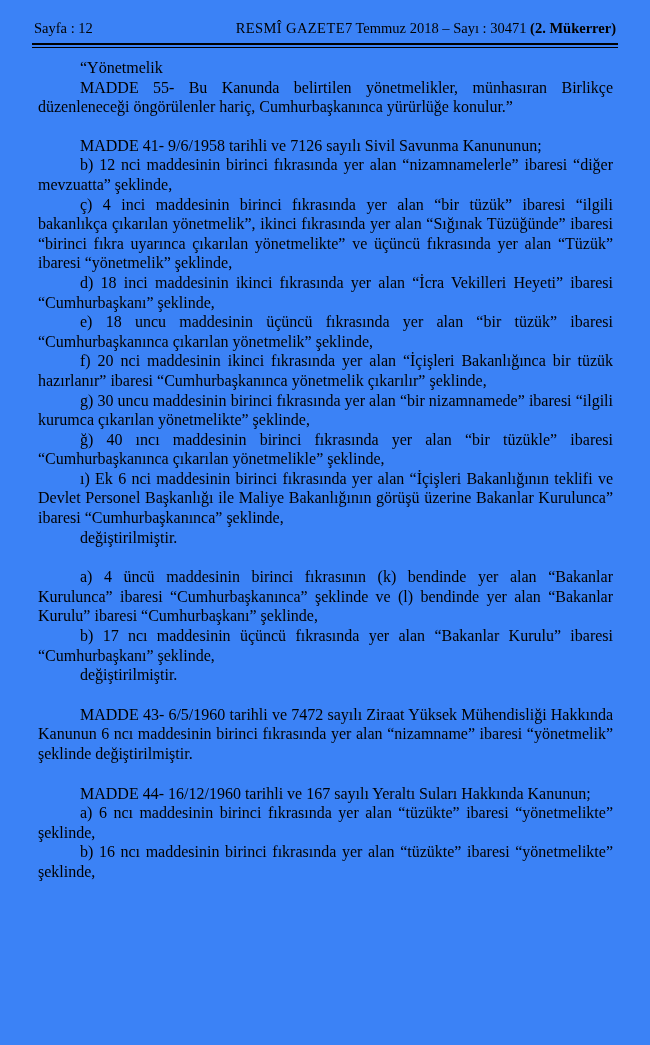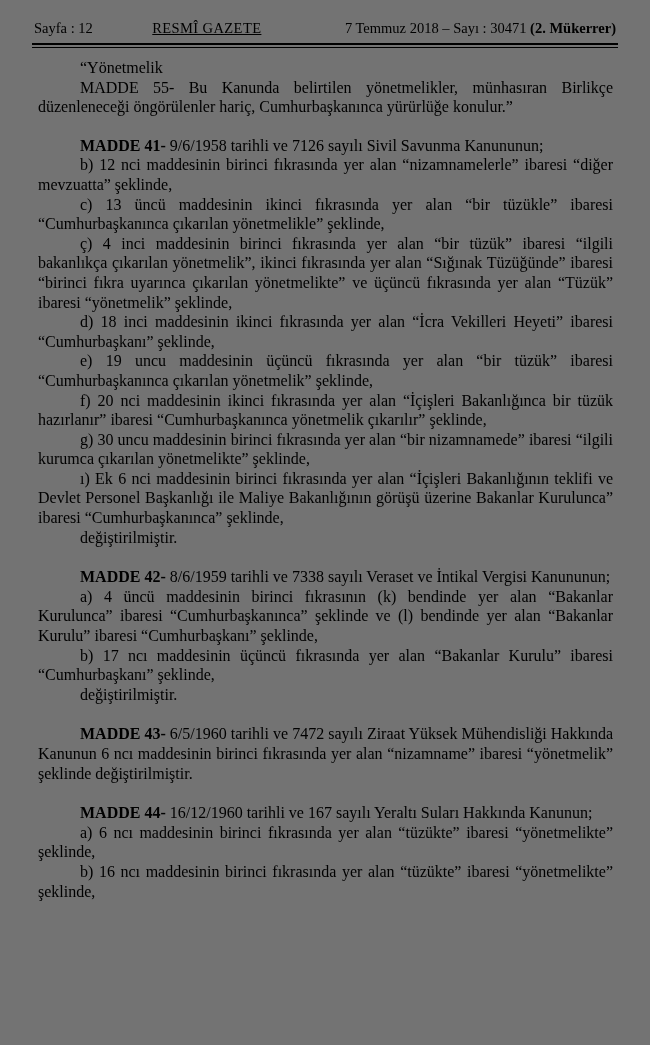--- a/index.html
+++ b/index.html
@@ -8,21 +8,21 @@
     background: #ffffff;
   }
   body {
     font-family: "Liberation Serif", "DejaVu Serif", serif;
     color: #000000;
   }
   .page {
     position: relative;
     width: 650px;
     height: 1045px;
-    background: #737373;
+    background: #3b82f6;
     overflow: hidden;
     box-sizing: border-box;
   }
 
   
   .header {
     position: absolute;
     left: 34px;
     top: 20px;
     width: 582px;
@@ -30,29 +30,27 @@
     display: flex;
     align-items: baseline;
     font-size: 14.5px;
     white-space: nowrap;
   }
   .header-left {
     flex: 0 0 auto;
   }
   .header-center {
     flex: 1 1 auto;
-    text-align: center;
+    text-align: right;
     letter-spacing: 0.4px;
     padding-left: 24px;
-    text-decoration: underline;
   }
   .header-right {
     flex: 0 0 auto;
     text-align: right;
-    margin-left: 48px;
   }
   .header-right .mukerrer {
     font-weight: bold;
   }
 
   
   .rule {
     position: absolute;
     left: 32px;
     top: 43px;
@@ -88,21 +86,21 @@
   p.para {
     margin: 0;
     text-indent: 42px;
     text-align: justify;
   }
   
   p.para { text-align-last: left; }
   .spacer-md { height: 19px; }
   .spacer-lg { height: 20px; }
 
-  b, .bold { font-weight: bold; }
+  b, .bold { font-weight: normal; }
 </style>
 </head>
 <body>
 
 <div class="page">
 
   <div class="header">
     <span class="header-left">Sayfa : 12</span>
     <span class="header-center">RESMÎ GAZETE</span>
     <span class="header-right"><span>7 Temmuz 2018 – Sayı : 30471</span>&nbsp;<span class="mukerrer">(2. Mükerrer)</span></span>
@@ -115,32 +113,31 @@
 
   <div class="body-text">
 
     <p class="para">“Yönetmelik</p>
     <p class="para">MADDE 55- Bu Kanunda belirtilen yönetmelikler, münhasıran Birlikçe düzenleneceği öngörülenler hariç, Cumhurbaşkanınca yürürlüğe konulur.”</p>
 
     <div class="spacer-md"></div>
 
     <p class="para"><b>MADDE 41-</b><span> 9/6/1958 tarihli ve 7126 sayılı Sivil Savunma Kanununun;</span></p>
     <p class="para">b) 12 nci maddesinin birinci fıkrasında yer alan “nizamnamelerle” ibaresi “diğer mevzuatta” şeklinde,</p>
-    <p class="para">c) 13 üncü maddesinin ikinci fıkrasında yer alan “bir tüzükle” ibaresi “Cumhurbaşkanınca çıkarılan yönetmelikle” şeklinde,</p>
     <p class="para">ç) 4 inci maddesinin birinci fıkrasında yer alan “bir tüzük” ibaresi “ilgili bakanlıkça çıkarılan yönetmelik”, ikinci fıkrasında yer alan “Sığınak Tüzüğünde” ibaresi “birinci fıkra uyarınca çıkarılan yönetmelikte” ve üçüncü fıkrasında yer alan “Tüzük” ibaresi “yönetmelik” şeklinde,</p>
     <p class="para">d) 18 inci maddesinin ikinci fıkrasında yer alan “İcra Vekilleri Heyeti” ibaresi “Cumhurbaşkanı” şeklinde,</p>
-    <p class="para">e) 19 uncu maddesinin üçüncü fıkrasında yer alan “bir tüzük” ibaresi “Cumhurbaşkanınca çıkarılan yönetmelik” şeklinde,</p>
+    <p class="para">e) 18 uncu maddesinin üçüncü fıkrasında yer alan “bir tüzük” ibaresi “Cumhurbaşkanınca çıkarılan yönetmelik” şeklinde,</p>
     <p class="para">f) 20 nci maddesinin ikinci fıkrasında yer alan “İçişleri Bakanlığınca bir tüzük hazırlanır” ibaresi “Cumhurbaşkanınca yönetmelik çıkarılır” şeklinde,</p>
     <p class="para">g) 30 uncu maddesinin birinci fıkrasında yer alan “bir nizamnamede” ibaresi “ilgili kurumca çıkarılan yönetmelikte” şeklinde,</p>
+    <p class="para">ğ) 40 ıncı maddesinin birinci fıkrasında yer alan “bir tüzükle” ibaresi “Cumhurbaşkanınca çıkarılan yönetmelikle” şeklinde,</p>
     <p class="para">ı) Ek 6 nci maddesinin birinci fıkrasında yer alan “İçişleri Bakanlığının teklifi ve Devlet Personel Başkanlığı ile Maliye Bakanlığının görüşü üzerine Bakanlar Kurulunca” ibaresi “Cumhurbaşkanınca” şeklinde,</p>
     <p class="para">değiştirilmiştir.</p>
 
     <div class="spacer-lg"></div>
 
-    <p class="para"><b>MADDE 42-</b><span> 8/6/1959 tarihli ve 7338 sayılı Veraset ve İntikal Vergisi Kanununun;</span></p>
     <p class="para">a) 4 üncü maddesinin birinci fıkrasının (k) bendinde yer alan “Bakanlar Kurulunca” ibaresi “Cumhurbaşkanınca” şeklinde ve (l) bendinde yer alan “Bakanlar Kurulu” ibaresi “Cumhurbaşkanı” şeklinde,</p>
     <p class="para">b) 17 ncı maddesinin üçüncü fıkrasında yer alan “Bakanlar Kurulu” ibaresi “Cumhurbaşkanı” şeklinde,</p>
     <p class="para">değiştirilmiştir.</p>
 
     <div class="spacer-lg"></div>
 
     <p class="para"><b>MADDE 43-</b><span> 6/5/1960 tarihli ve 7472 sayılı Ziraat Yüksek Mühendisliği Hakkında Kanunun 6 ncı maddesinin birinci fıkrasında yer alan “nizamname” ibaresi “yönetmelik” şeklinde değiştirilmiştir.</span></p>
 
     <div class="spacer-lg"></div>
 

